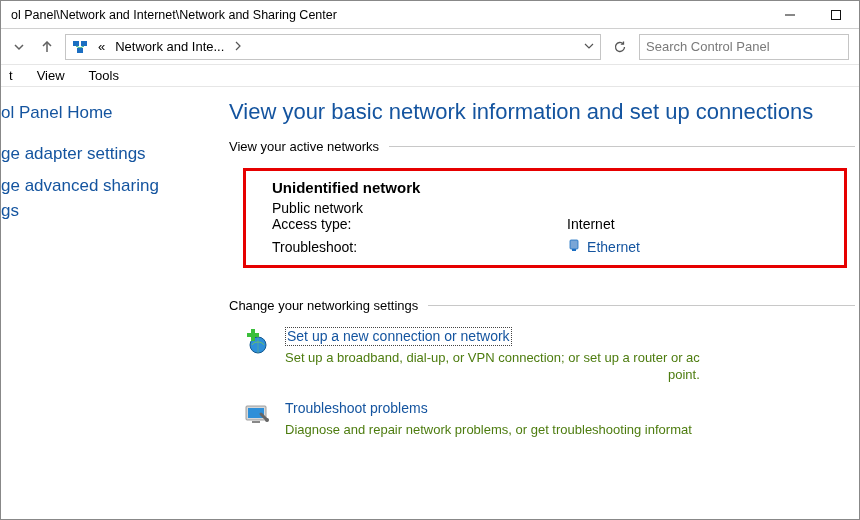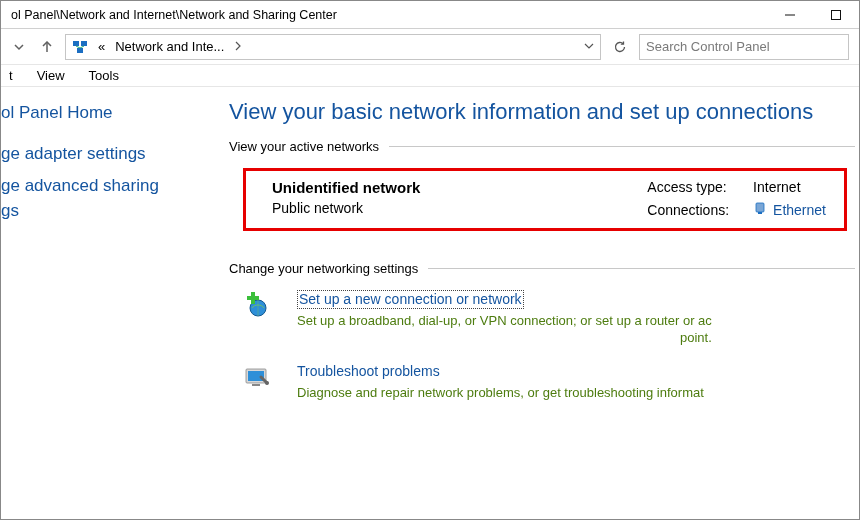--- a/index.html
+++ b/index.html
@@ -28,31 +28,31 @@
   
   .body { flex:1; display:flex; min-height:0; }
   .sidebar { width:208px; padding:16px 12px 0 0; font-size:17px; }
   .sidebar-home { color:#14549f; margin-bottom:18px; margin-left:0; }
   .side-link { color:#14549f; margin-bottom:6px; line-height:1.5; }
   .main { flex:1; padding:10px 4px 0 20px; font-size:13px; overflow:hidden; }
   .main-heading { color:#14549f; font-size:22px; font-weight:400; margin:2px 0 14px 0; }
   .section-row { display:flex; align-items:center; gap:10px; color:#000; font-size:13px; margin:0 0 14px 0;}
   .section-row .rule { flex:1; height:1px; background:#c8c8c8; }
   
-  .netbox { border:3px solid #e60000; padding:8px 18px 10px 26px; display:flex; justify-content:space-between; margin:0 8px 0 14px; }
+  .netbox { border:3px solid #e60000; padding:8px 18px 10px 26px; display:flex; justify-content:space-between; margin:0 8px 0 14px;flex-direction:column; }
   .netbox-left {}
   .net-name { font-weight:600; font-size:15px; margin-bottom:4px; }
   .net-type { font-size:14px; }
   .netbox-right { display:grid; grid-template-columns:auto auto; column-gap:24px; row-gap:6px; align-items:center; font-size:14px; }
   .netbox-right .lbl { color:#000; }
   .netbox-right .val { color:#000; }
   .eth-link { color:#14549f; }
   .eth-cell { display:flex; align-items:center; gap:6px; }
   
-  .setting-item { display:flex; gap:24px; margin:6px 8px 16px 14px; }
+  .setting-item { display:flex; gap:12px; margin:6px 8px 16px 14px; }
   .setting-icon { width:30px; height:30px; flex:0 0 30px; display:flex; align-items:center; justify-content:center; }
   .setting-body {}
   .setting-link { color:#14549f; font-size:14px; display:inline-block; padding-bottom:2px;}
   .underlined { border:1px dotted #444; padding:0 1px 1px 1px;}
   .setting-desc { color:#4d7c0f; font-size:13px; margin-top:4px; line-height:1.3; max-width:560px;text-align:right;}
 </style>
 </head>
 <body>
 
 <div class="window">
@@ -147,21 +147,21 @@
       </div>
 
       <div class="netbox">
         <div class="netbox-left">
           <div class="net-name">Unidentified network</div>
           <div class="net-type">Public network</div>
         </div>
         <div class="netbox-right">
           <div class="lbl">Access type:</div>
           <div class="val">Internet</div>
-          <div class="lbl">Connections:</div>
+          <div class="lbl">Troubleshoot:</div>
           <div class="val eth-cell">
             <span>
               <svg width="14" height="14" viewBox="0 0 14 14">
                 <rect x="3" y="2" width="8" height="9" rx="1" fill="#7aa6d6" stroke="#1b6ec2" stroke-width="0.8"></rect>
                 <rect x="5" y="11" width="4" height="2" fill="#1b6ec2"></rect>
               </svg>
             </span>
             <span class="eth-link">Ethernet</span>
           </div>
         </div>

